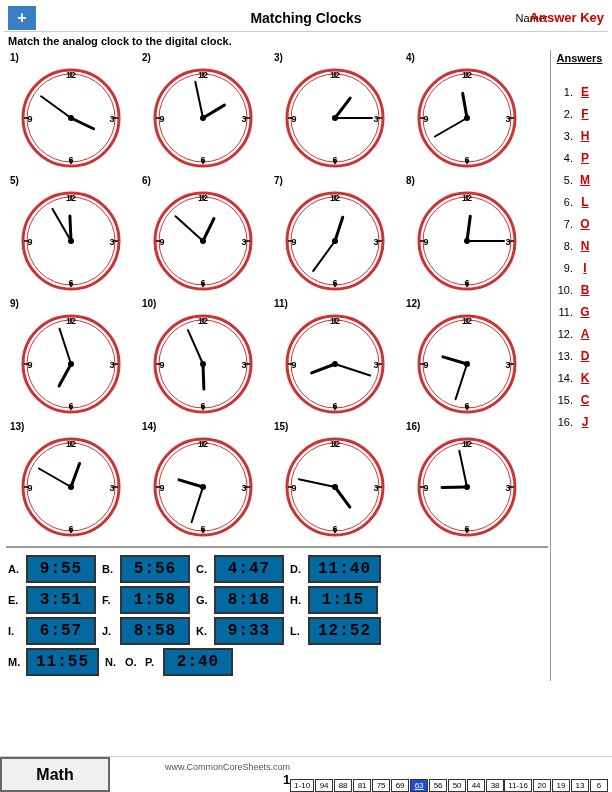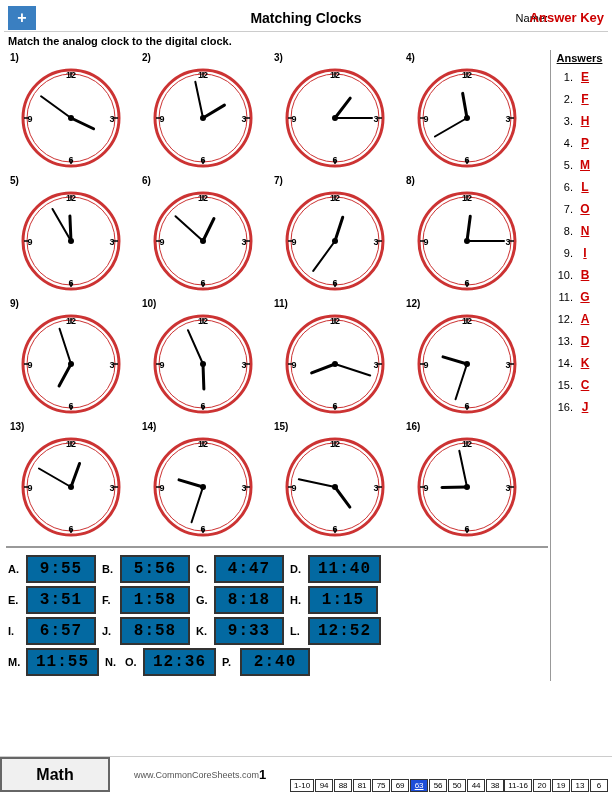--- a/index.html
+++ b/index.html
@@ -74,21 +74,21 @@
     .answers-section {
       width: 58px;
       border-left: 1px solid #999;
       padding: 2px 4px;
     }
     .answers-title {
       text-align: center;
       font-weight: bold;
       font-size: 11px;
       text-decoration: underline;
-      margin-bottom: 2px;
+      margin-bottom: 17px;
     }
     .answer-row {
       display: flex;
       align-items: center;
       height: 22px;
       font-size: 11px;
     }
     .answer-num {
       width: 20px;
       text-align: right;
@@ -176,21 +176,22 @@
       width: 110px;
       display: flex;
       align-items: center;
       justify-content: center;
       font-size: 16px;
       font-weight: bold;
     }
     .footer-center {
       flex: 1;
       display: flex;
-      align-items: center;
+      flex-direction: column;
+      align-items: flex-end;
       justify-content: center;
     }
     .footer-url {
       font-size: 9px;
       color: #555;
     }
     .footer-page {
       font-size: 13px;
       font-weight: bold;
     }
@@ -653,21 +654,20 @@
         <div class="digital-row">
           <div class="digital-item">
             <span class="digital-label">M.</span>
             <div class="digital-display">11:55</div>
           </div>
           <div class="digital-item">
             <span class="digital-label">N.</span>
           </div>
           <div class="digital-item">
             <span class="digital-label">O.</span>
-            <div class="digital-display">12:36</div>
           </div>
           <div class="digital-item">
             <span class="digital-label">P.</span>
             <div class="digital-display">2:40</div>
           </div>
         </div>
       </div>
     </div>
 
     <div class="answers-section">

